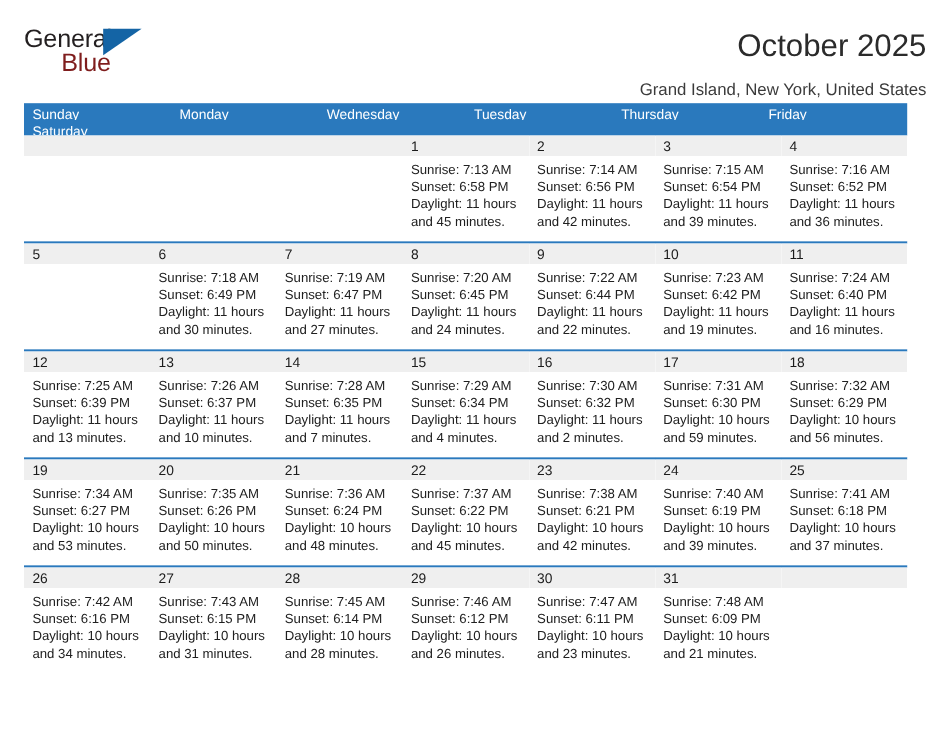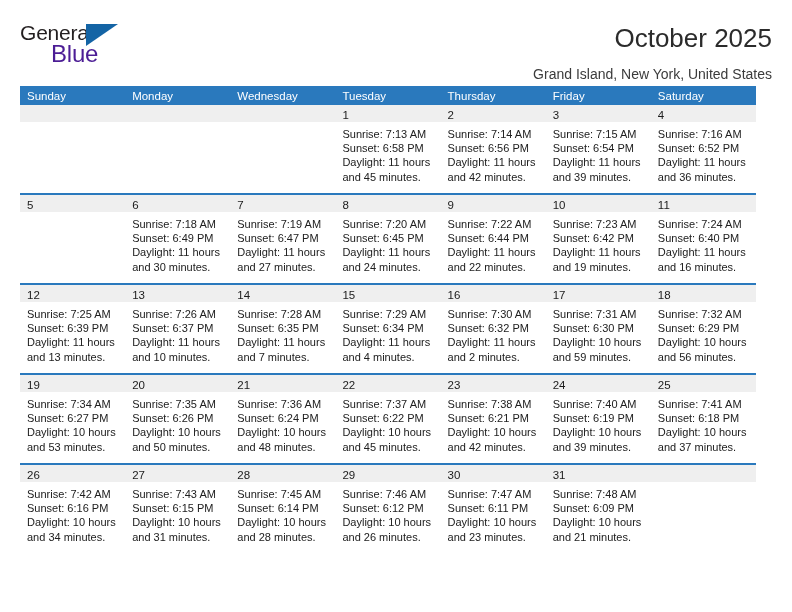--- a/index.html
+++ b/index.html
@@ -39,22 +39,22 @@
     left: 0;
     top: 0;
     font-size: 21px;
     color: #231f20;
     letter-spacing: -0.2px;
   }
   .brand-blue {
     position: absolute;
     left: 31px;
     top: 20px;
-    font-size: 24px;
-    color: #4c1d95;
+    font-size: 21px;
+    color: #7f1d1d;
     letter-spacing: -0.2px;
   }
   .brand-triangle {
     position: absolute;
     left: 66px;
     top: 2px;
     width: 0;
     height: 0;
     border-left: 32px solid #1464a5;
     border-bottom: 22px solid transparent;
@@ -80,23 +80,23 @@
   }
 
   
   .calendar {
     width: 736px;
     margin-top: 10px;
   }
 
   .weekday-row {
     display: grid;
-    grid-template-columns: repeat(7, 1fr);
+    grid-template-columns: repeat(6, 1fr);
     background: #2a79bd;
-    height: 19px;
+    height: 27px;
   }
   .weekday {
     color: #ffffff;
     font-size: 11.5px;
     line-height: 21px;
     padding-left: 7px;
     white-space: nowrap;
     overflow: hidden;
   }
 

